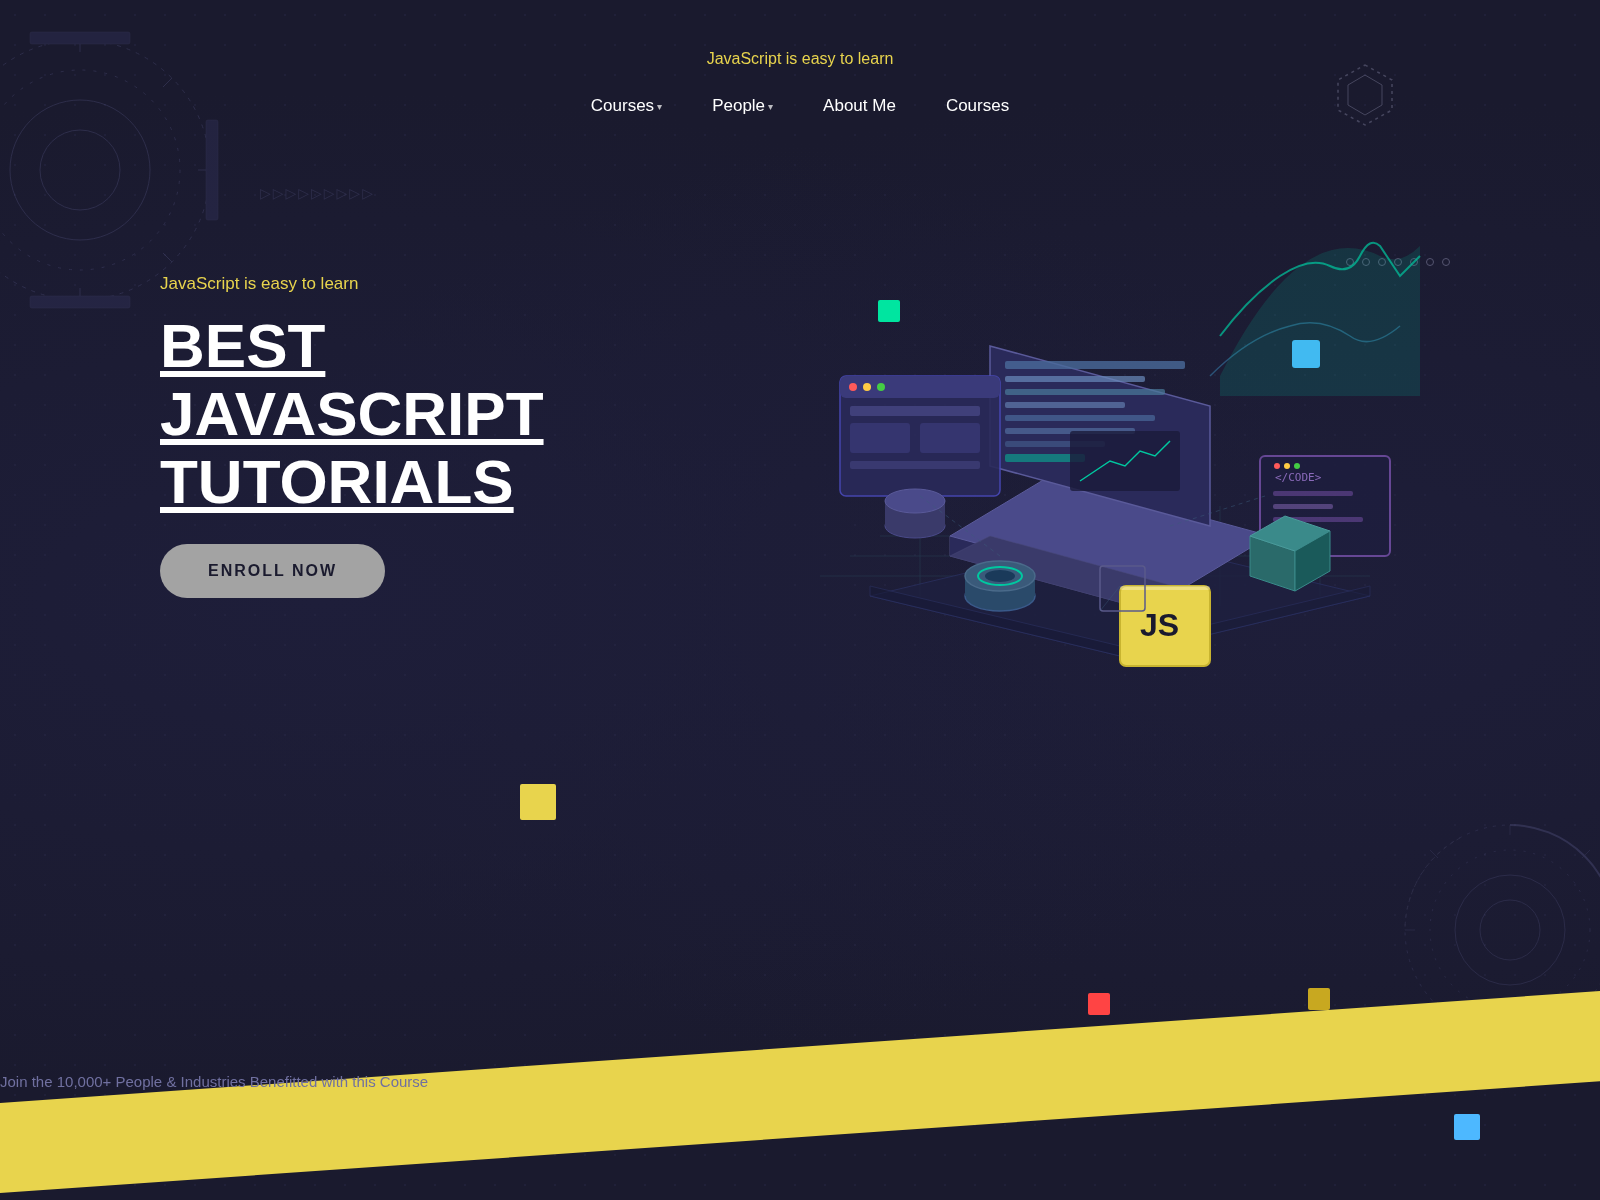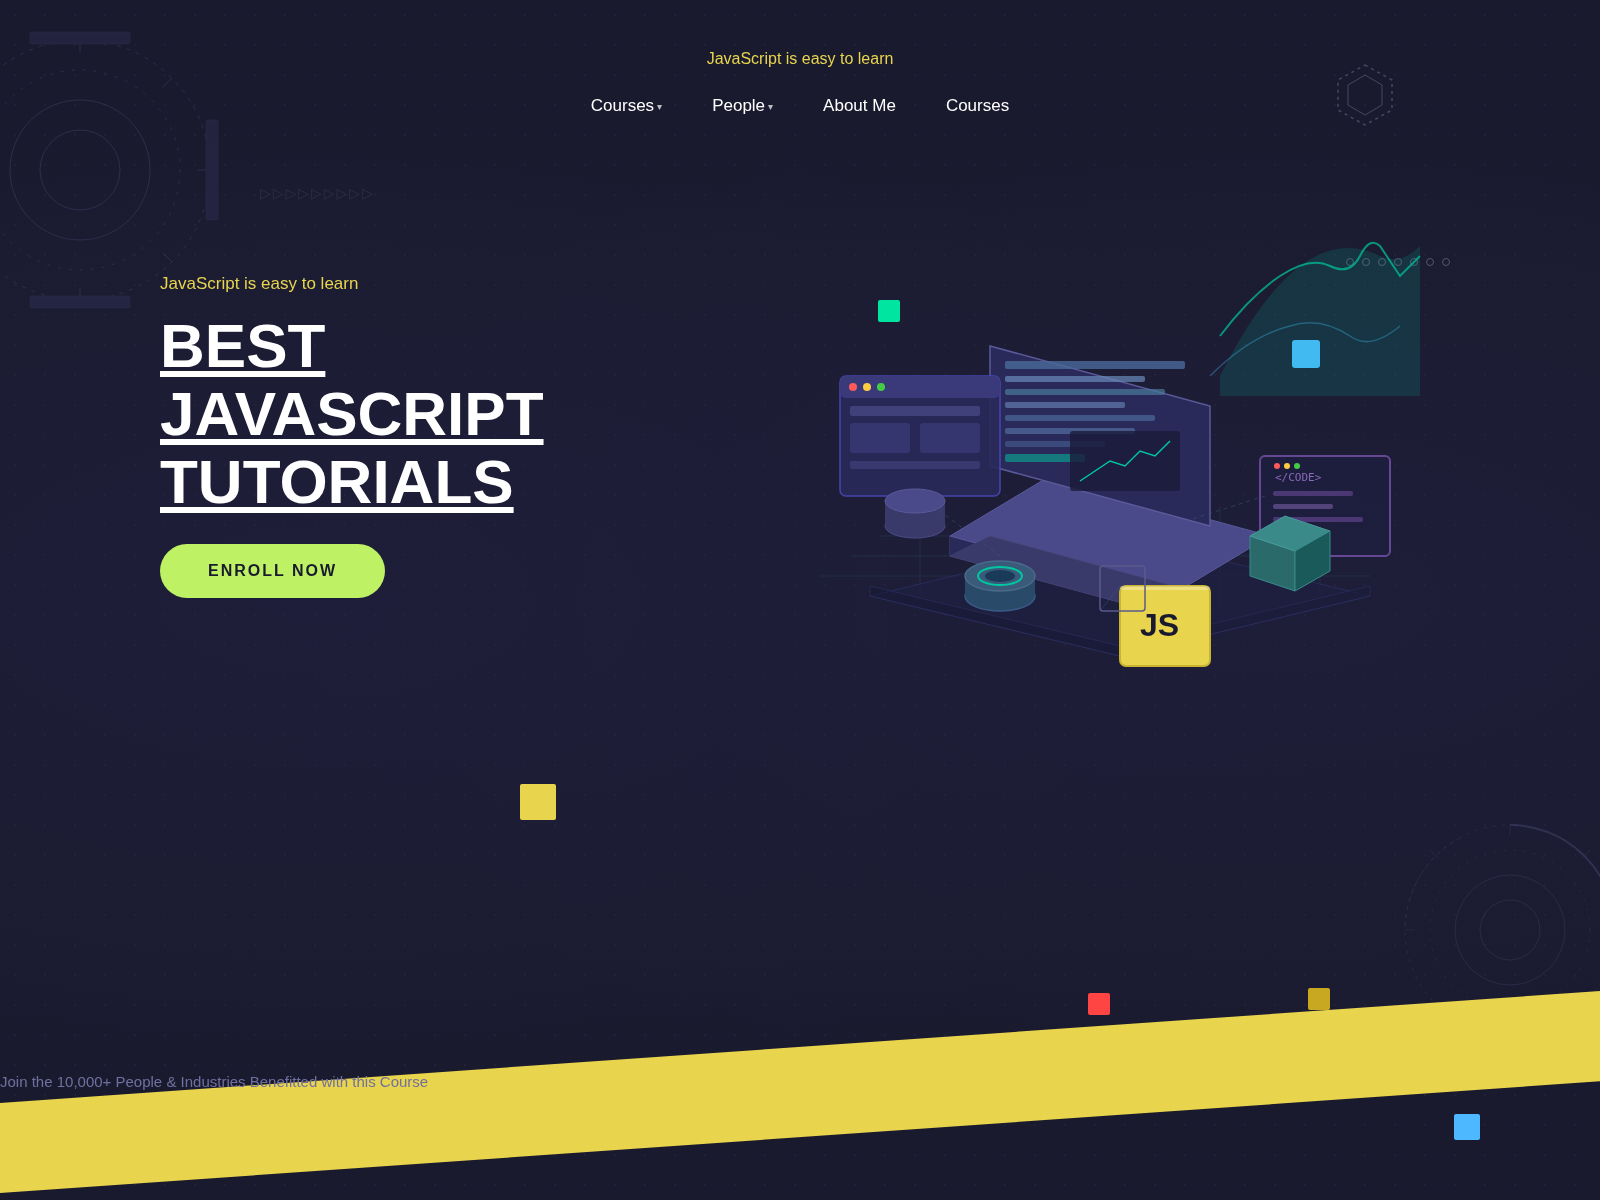--- a/index.html
+++ b/index.html
@@ -184,21 +184,21 @@
 
     .hero-description {
       color: #b0b0c8;
       font-size: 16px;
       line-height: 1.7;
       max-width: 400px;
       margin-bottom: 50px;
     }
 
     .enroll-btn {
-      background: #bef264;
+      background: #a3a3a3;
       color: #1a1a2e;
       border: none;
       border-radius: 30px;
       padding: 18px 48px;
       font-size: 16px;
       font-weight: 900;
       letter-spacing: 2px;
       text-transform: uppercase;
       cursor: pointer;
     }

